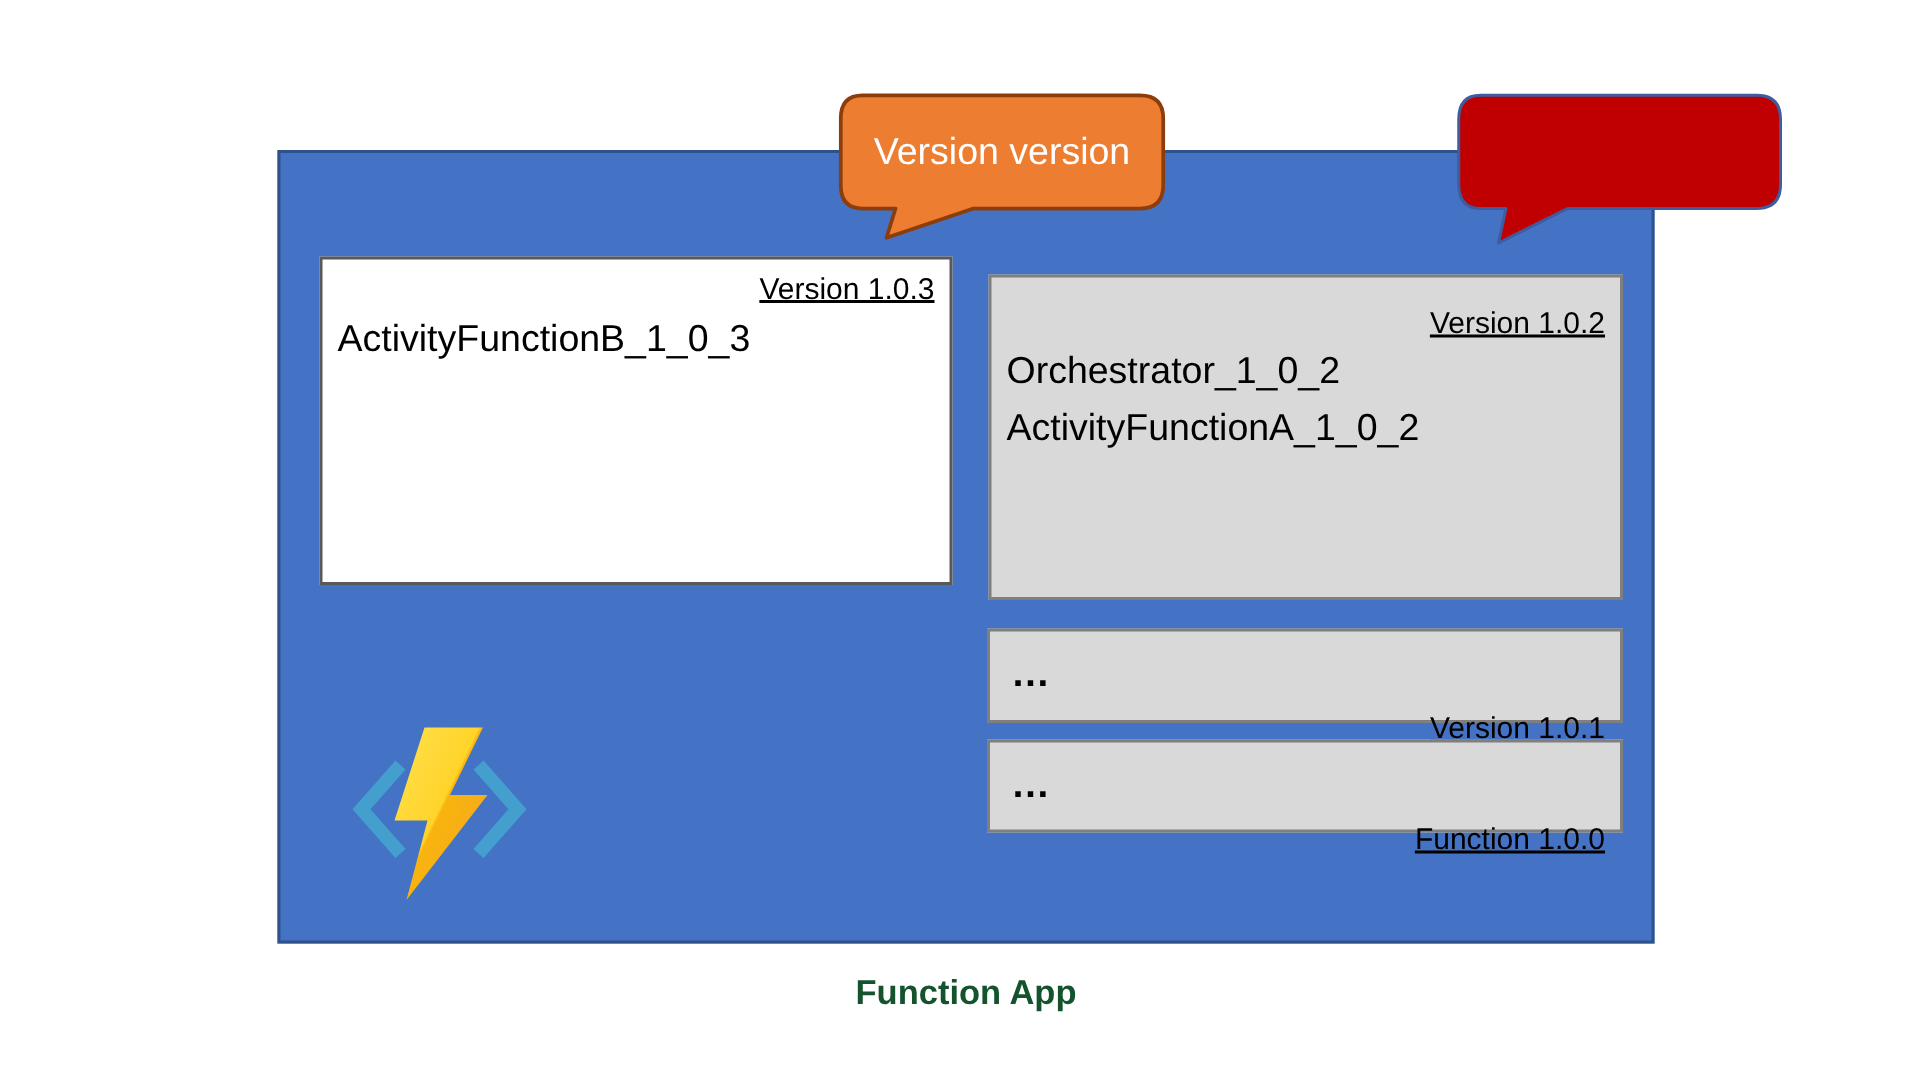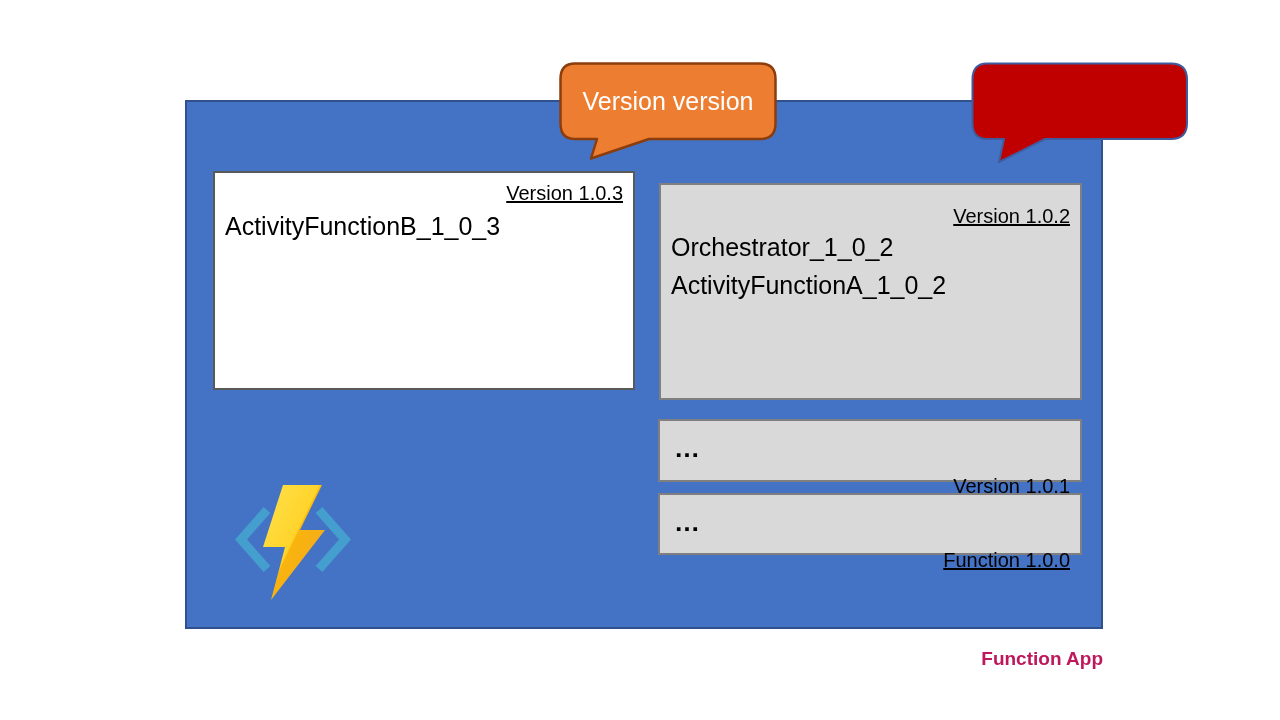--- a/index.html
+++ b/index.html
@@ -15,21 +15,21 @@
   
   .app-box {
     position: absolute; left: 185px; top: 100px;
     width: 918px; height: 529px;
     background: #4472C4;
     border: 2px solid #2F528F;
     box-sizing: border-box;
   }
   .app-caption {
     position: absolute; left: 185px; top: 648px; width: 918px;
-    text-align: right; font-weight: bold; font-size: 19px; color: #be185d;
+    text-align: center; font-weight: bold; font-size: 23px; color: #14532d;
   }
 
   
   .vbox { position: absolute; box-sizing: border-box; }
   .vbox-latest {
     left: 213px; top: 171px; width: 422px; height: 219px;
     background: #FFFFFF; border: 2px solid #595959;
   }
   .vbox-old-big {
     left: 659px; top: 183px; width: 423px; height: 217px;

